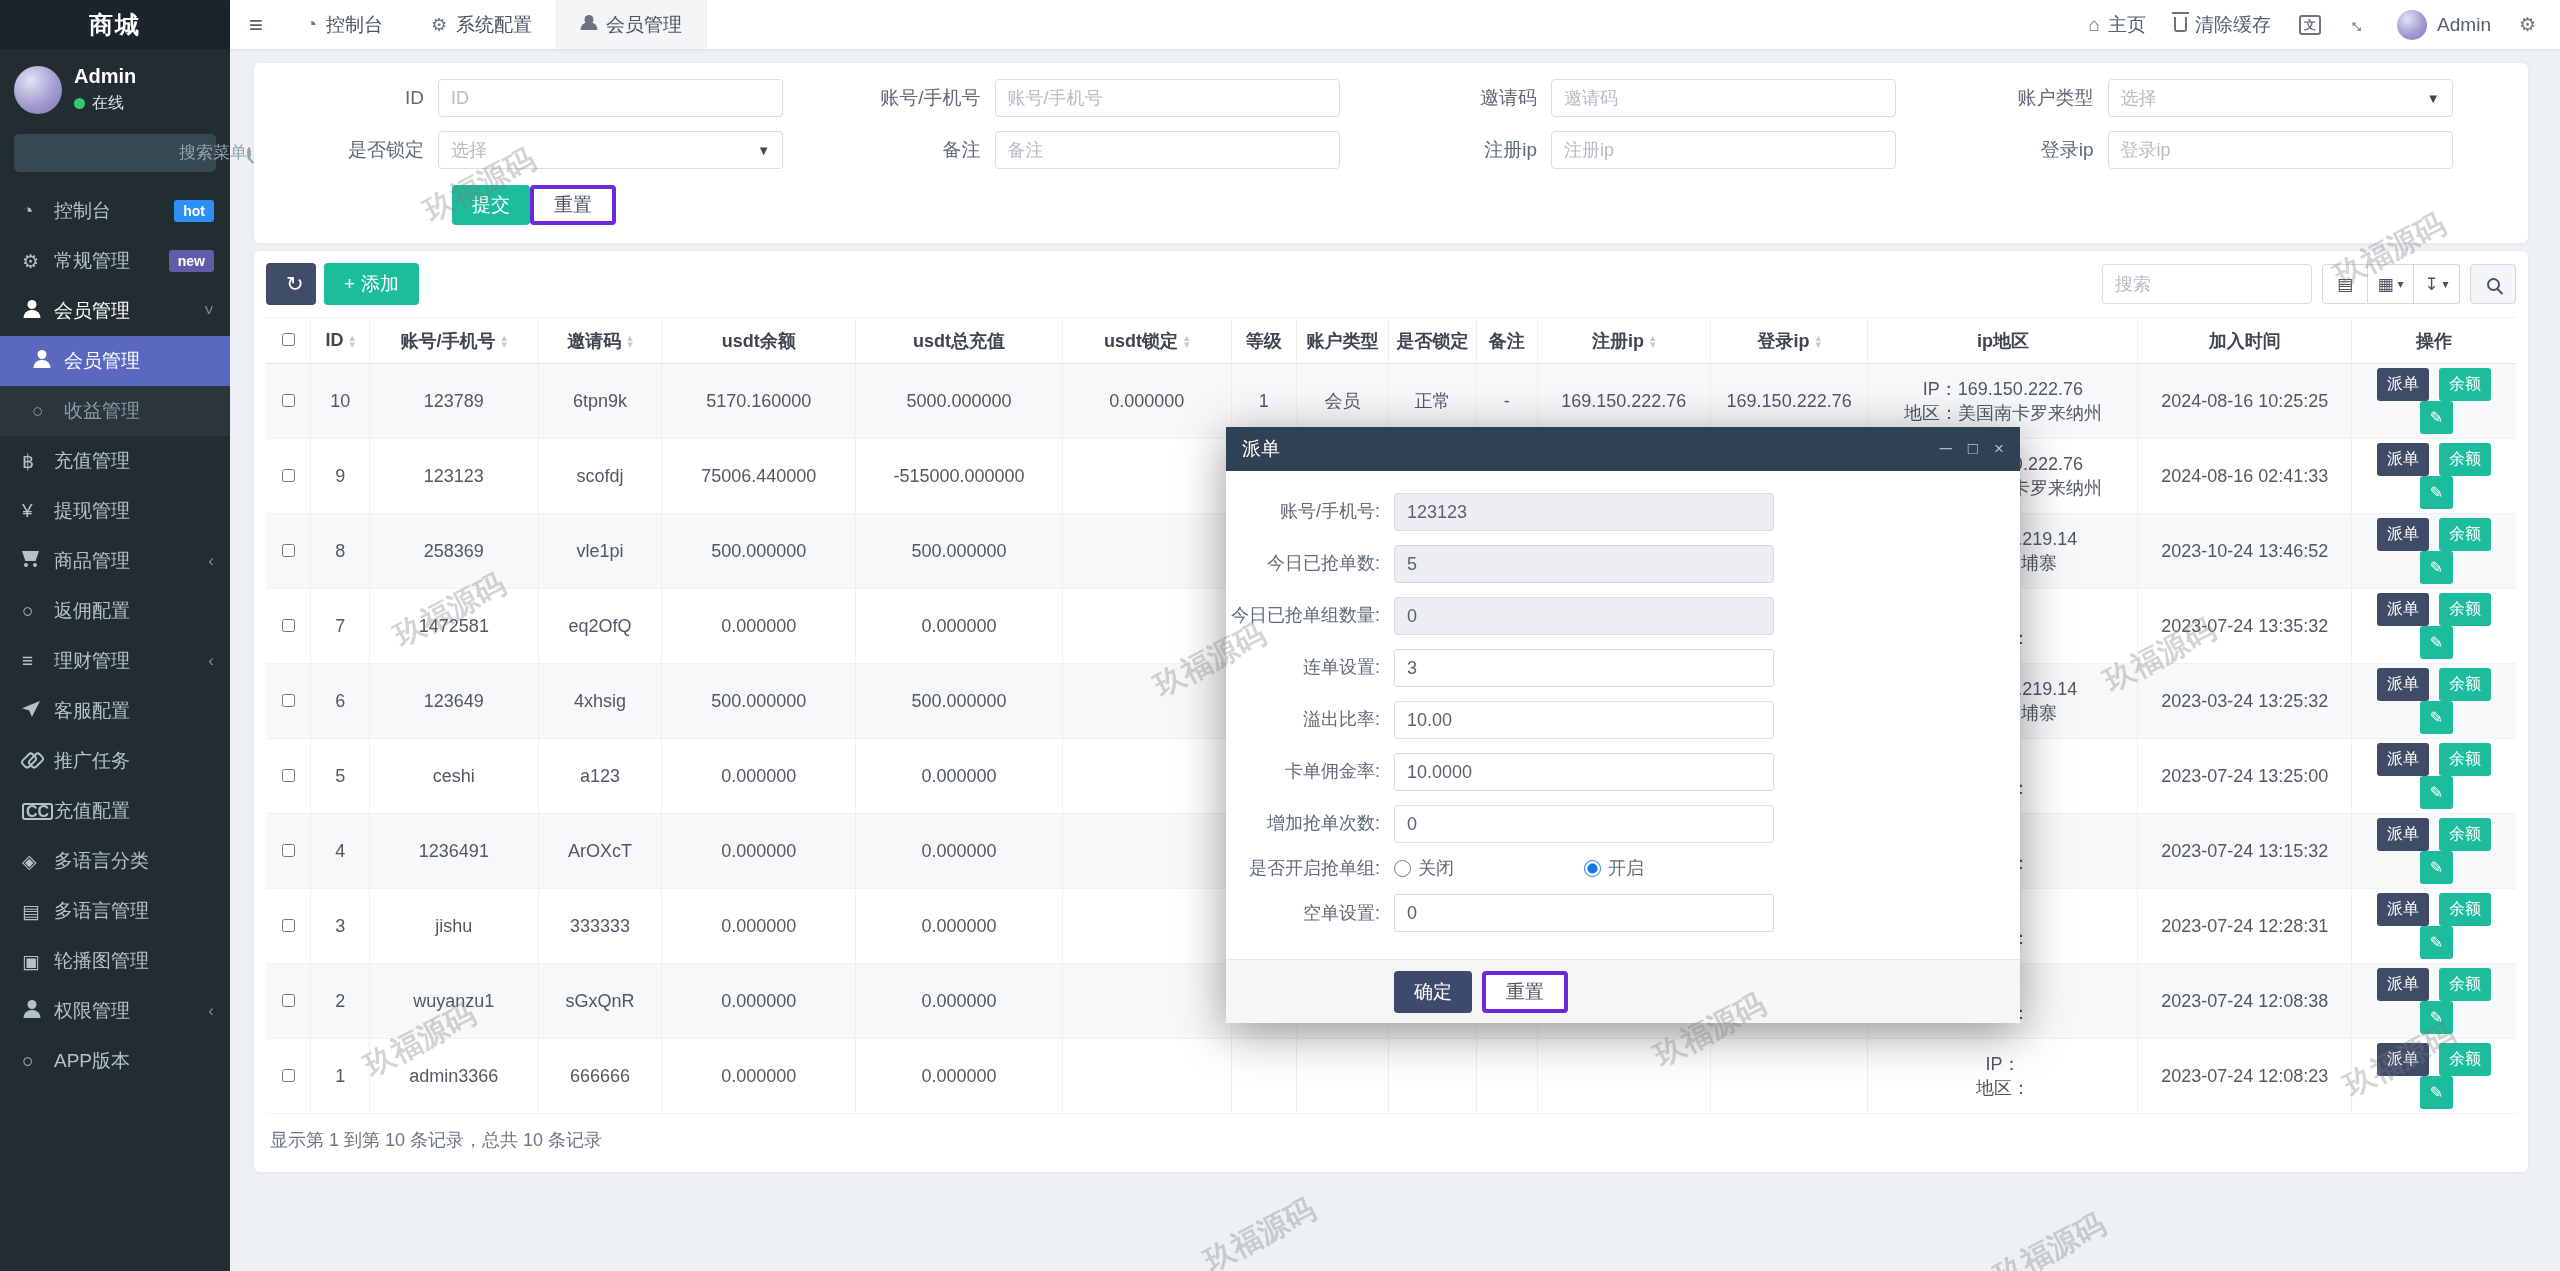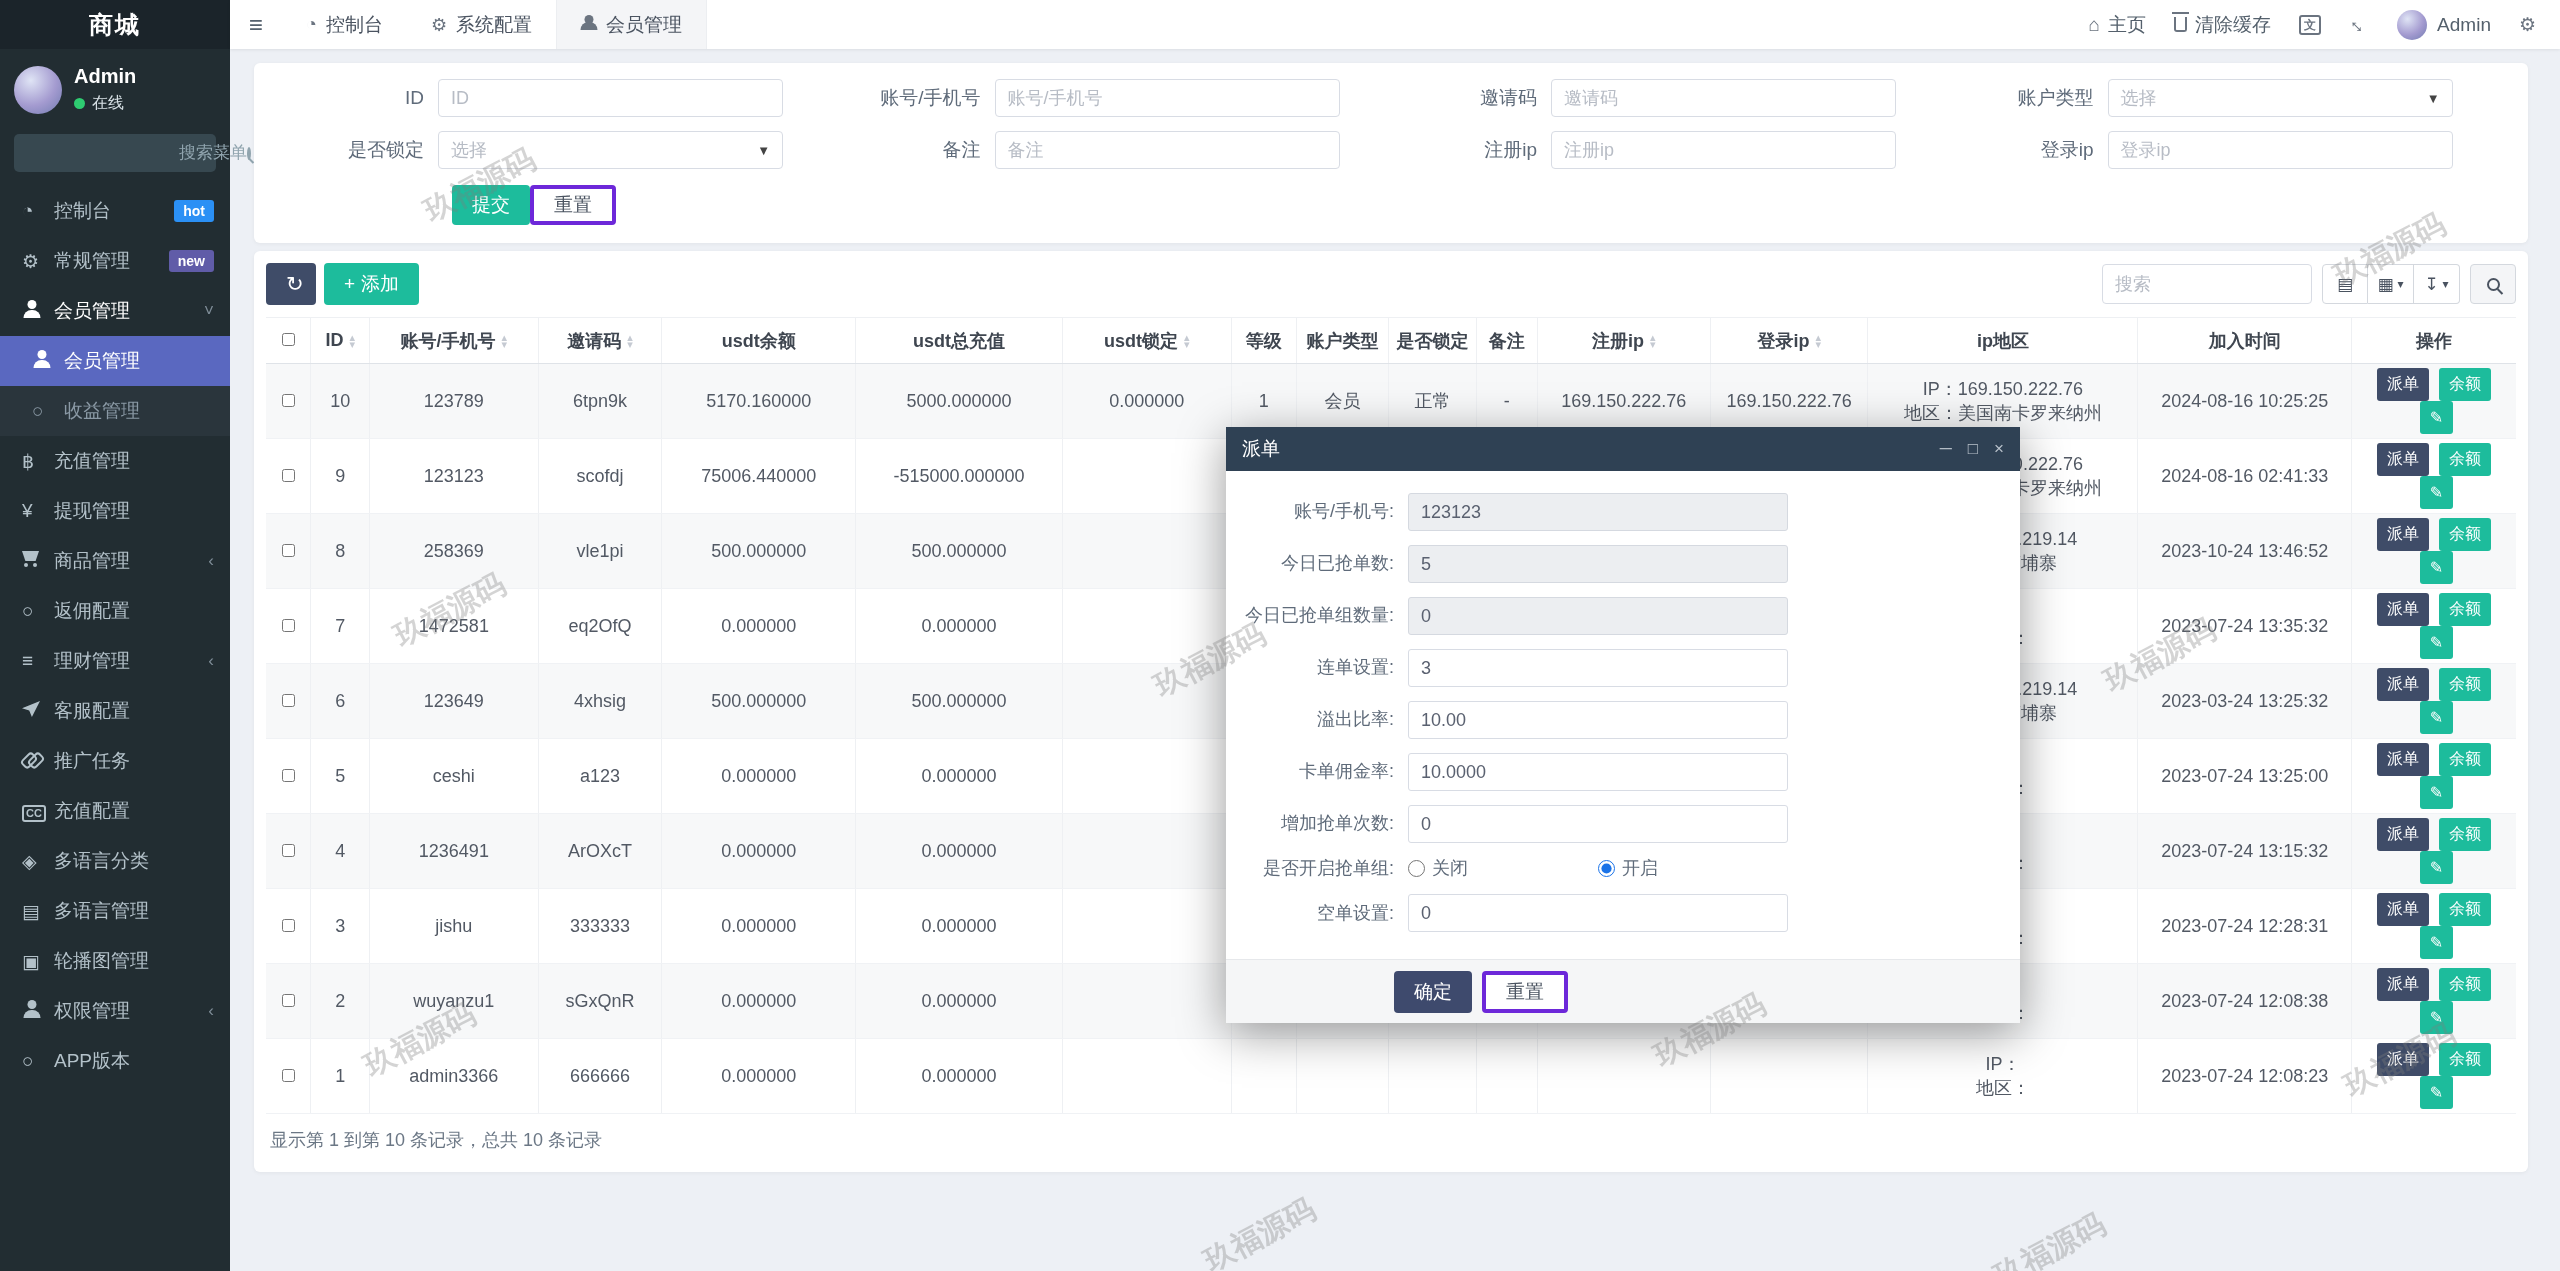--- a/index.html
+++ b/index.html
@@ -42,21 +42,21 @@
   .icon-cart { position:relative; display:inline-block; width:18px; height:17px; }
   .icon-cart::before { content:""; position:absolute; top:1px; left:0; width:17px; height:10px; background:currentColor; clip-path:polygon(0 0,100% 0,80% 100%,20% 100%); }
   .icon-cart::after { content:""; position:absolute; bottom:0; left:2px; width:4px; height:4px; border-radius:50%; background:currentColor; box-shadow:9px 0 0 currentColor; }
   
   .icon-send { position:relative; display:inline-block; width:18px; height:16px; }
   .icon-send::before { content:""; position:absolute; inset:0; background:currentColor; clip-path:polygon(0 45%,100% 0,55% 100%,40% 60%); }
   
   .icon-link { position:relative; display:inline-block; width:19px; height:16px; }
   .icon-link::before,.icon-link::after { content:""; position:absolute; width:12px; height:7px; border:2px solid currentColor; border-radius:4px; top:4px; transform:rotate(-45deg); }
   .icon-link::before { left:-1px; } .icon-link::after { left:6px; }
-  .icon-cc { display:inline-block; border:2px solid currentColor; border-radius:3px; font-size:11px; font-weight:bold; padding:0 2px; line-height:13px; }
+  .icon-cc { display:inline-block; border:2px solid currentColor; border-radius:3px; font-size:16px; font-weight:bold; padding:0 2px; line-height:13px; }
 
   
   .main { flex:1; display:flex; flex-direction:column; height:100%; min-width:0; }
   .navbar { height:49px; background:#fff; display:flex; align-items:center; box-shadow:0 1px 3px rgba(0,0,0,.08); position:relative; z-index:3; font-size:19px; }
   .nav-burger { width:52px; text-align:center; font-size:24px; color:#54606c; cursor:pointer; }
   .nav-tab { height:49px; display:flex; align-items:center; gap:9px; padding:0 24px; color:#4a5360; cursor:pointer; }
   .nav-tab .tab-icon { color:#6b7480; font-size:18px; }
   .nav-tab.active { background:#f4f5f7; border-left:1px solid #eceef1; border-right:1px solid #eceef1; }
   .nav-right { margin-left:auto; display:flex; align-items:center; gap:28px; padding-right:24px; color:#54606c; }
   .nav-link { display:flex; align-items:center; gap:8px; cursor:pointer; }
@@ -112,21 +112,21 @@
   .sort i { font-style:normal; }
   .btn.sm { height:33px; font-size:16px; padding:0 10px; border-radius:3px; }
   .op-cell .btn + .btn { margin-left:5px; }
   .table-footer { margin:14px 0 4px 4px; font-size:18px; color:#6b7785; }
 
   
   .modal { position:absolute; left:996px; top:378px; width:794px; height:596px; background:#fff; box-shadow:0 10px 45px rgba(0,0,0,.4); z-index:20; display:flex; flex-direction:column; }
   .modal-header { height:44px; background:#2f4154; color:#fff; display:flex; align-items:center; padding:0 16px; font-size:19px; flex:none; }
   .modal-controls { margin-left:auto; display:flex; gap:16px; color:#b9c2cb; font-size:17px; }
   .modal-controls span { cursor:pointer; }
-  .modal-body { flex:1; padding:22px 14px 0; }
+  .modal-body { flex:1; padding:22px 0 0; }
   .m-row { display:flex; align-items:center; margin-bottom:14px; }
   .m-row label { width:168px; text-align:right; padding-right:14px; font-size:18px; color:#5f6b7a; flex:none; line-height:1.3; }
   .m-input { width:380px; height:38px; border:1px solid #d8dce4; border-radius:3px; font-size:18px; color:#5a6170; padding:0 12px; font-family:inherit; outline:none; }
   .m-input[readonly] { background:#eceef1; border-color:#d5d9e0; }
   .m-radios { display:flex; align-items:center; gap:22px; font-size:18px; color:#4a5360; }
   .m-radios label { display:flex; align-items:center; gap:7px; cursor:pointer; }
   .m-radios input { width:17px; height:17px; accent-color:#1a73e8; }
   .modal-footer { flex:none; height:64px; background:#f5f6f7; border-top:1px solid #e6e8eb; display:flex; align-items:center; padding-left:168px; gap:10px; }
   .modal-footer .btn { height:42px; }
   .btn-navy { background:#3e4a6d; color:#fff; }

